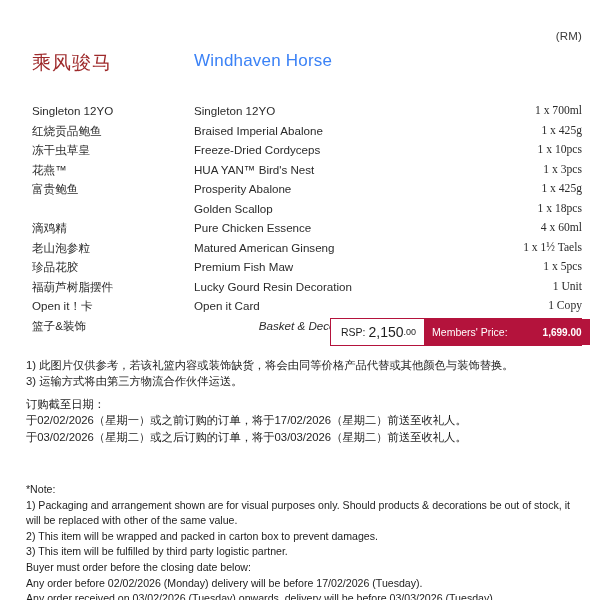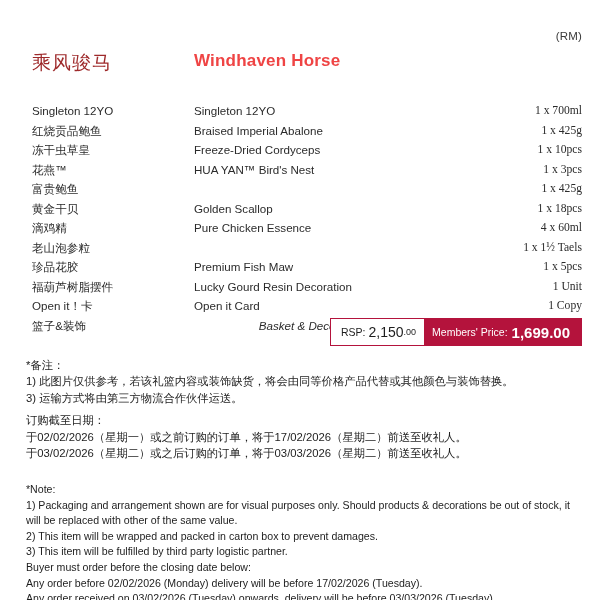--- a/index.html
+++ b/index.html
@@ -47,22 +47,22 @@
     font-size: 19px;
     font-weight: normal;
     color: #9e2a2b;
     letter-spacing: 1px;
   }
   .title-en {
     position: absolute;
     left: 162px;
     top: 1px;
     font-size: 17px;
-    font-weight: bold;
-    color: #ef4444;
+    font-weight: normal;
+    color: #3b82f6;
     letter-spacing: 0.2px;
   }
 
   
   .items {
     position: absolute;
     top: 80px;
     left: 32px;
     right: 18px;
     margin-top: 24px;
@@ -135,27 +135,28 @@
   .members-box {
     flex: 1 1 auto;
     background: #b4133c;
     color: #ffffff;
     display: flex;
     align-items: center;
     padding: 0 8px 0 8px;
   }
   .members-label {
     font-size: 10.5px;
-    margin-right: 4px;
+    margin-right: 18px;
     white-space: nowrap;
   }
   .members-value {
-    font-size: 15px;
+    font-size: 10px;
     font-weight: bold;
     white-space: nowrap;
+    margin-left: 17px;
   }
 
   
   .notes-cn {
     position: absolute;
     top: 357px;
     left: 26px;
     right: 18px;
     font-size: 11.3px;
     line-height: 16.4px;
@@ -210,37 +211,38 @@
     </div>
 
     <div class="item-row">
       <span class="col-cn">花燕™</span>
       <span class="col-en">HUA YAN™ Bird's Nest</span>
       <span class="col-qty">1 x 3pcs</span>
     </div>
 
     <div class="item-row">
       <span class="col-cn">富贵鲍鱼</span>
+      <span class="col-en">Prosperity Abalone</span>
       <span class="col-qty">1 x 425g</span>
     </div>
 
     <div class="item-row">
-      <span class="col-cn">黄金干贝</span>
       <span class="col-en">Golden Scallop</span>
       <span class="col-qty">1 x 18pcs</span>
     </div>
 
     <div class="item-row">
       <span class="col-cn">滴鸡精</span>
       <span class="col-en">Pure Chicken Essence</span>
       <span class="col-qty">4 x 60ml</span>
     </div>
 
     <div class="item-row">
       <span class="col-cn">老山泡参粒</span>
+      <span class="col-en">Matured American Ginseng</span>
       <span class="col-qty">1 x 1½ Taels</span>
     </div>
 
     <div class="item-row">
       <span class="col-cn">珍品花胶</span>
       <span class="col-en">Premium Fish Maw</span>
       <span class="col-qty">1 x 5pcs</span>
     </div>
 
     <div class="item-row">
@@ -269,21 +271,20 @@
       <span class="rsp-value">2,150</span>
       <span class="rsp-cents">.00</span>
     </div>
     <div class="members-box">
       <span class="members-label">Members' Price:</span>
       <span class="members-value">1,699.00</span>
     </div>
   </div>
 
   <div class="notes-cn">
-    <div>*备注：</div>
     <div>1) 此图片仅供参考，若该礼篮内容或装饰缺货，将会由同等价格产品代替或其他颜色与装饰替换。</div>
     <div>3) 运输方式将由第三方物流合作伙伴运送。</div>
     <div class="gap"></div>
     <div>订购截至日期：</div>
     <div>于02/02/2026（星期一）或之前订购的订单，将于17/02/2026（星期二）前送至收礼人。</div>
     <div>于03/02/2026（星期二）或之后订购的订单，将于03/03/2026（星期二）前送至收礼人。</div>
   </div>
 
   <div class="notes-en">
     <div>*Note:</div>

